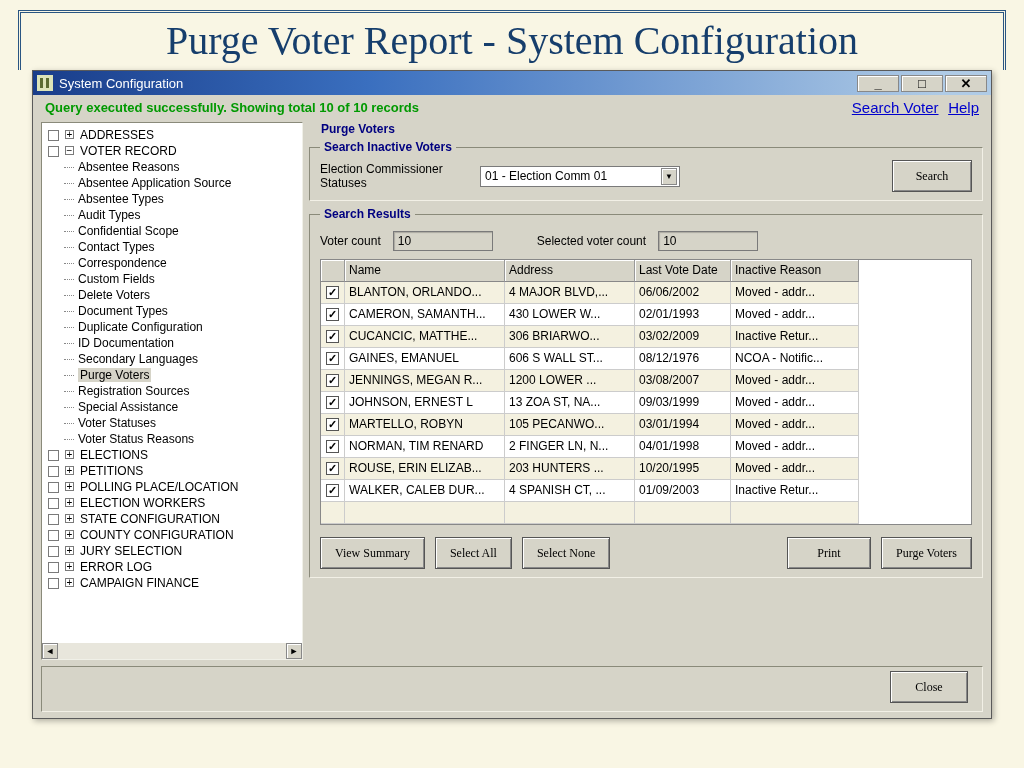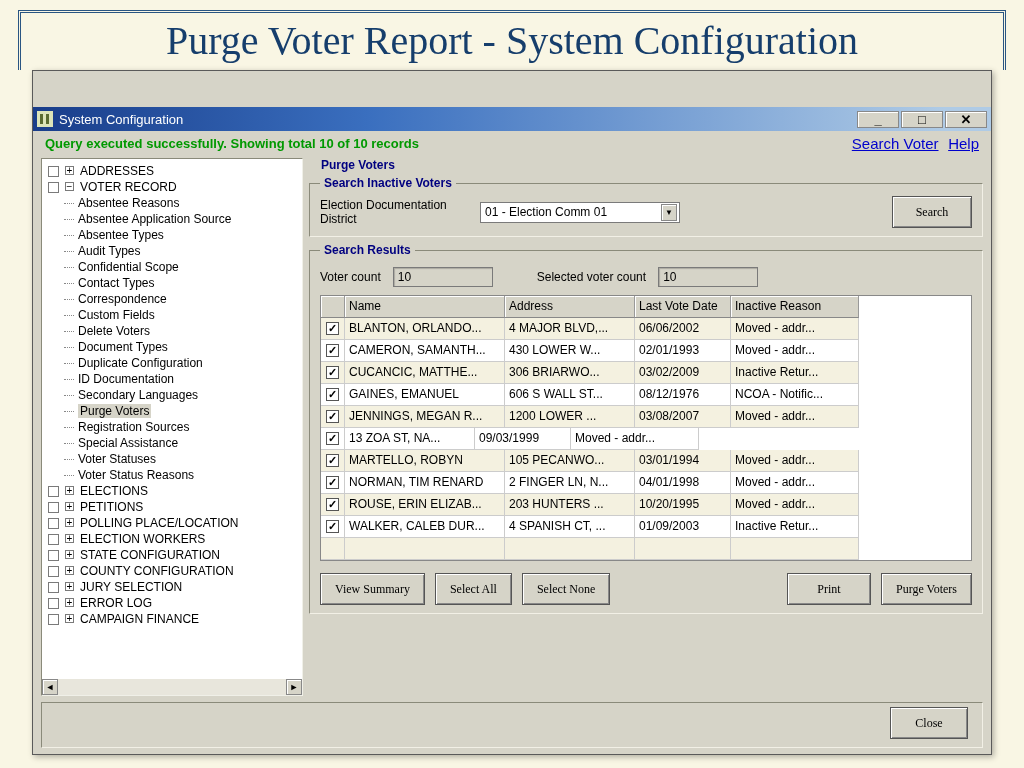--- a/index.html
+++ b/index.html
@@ -32,21 +32,20 @@
     box-shadow: 2px 2px 6px rgba(0,0,0,0.3);
   }
   .title-bar {
     height: 24px;
     background: linear-gradient(to right, #193D8A 0%, #3A6FBF 35%, #AFCBE6 95%);
     color: #fff;
     display: flex;
     align-items: center;
     padding: 0 4px;
     font-size: 13px;
-    margin-top: 36px;
   }
   .title-bar .icon {
     width: 16px; height: 16px;
     background: #DCE4B8;
     margin-right: 6px;
     position: relative;
   }
   .title-bar .icon::before, .title-bar .icon::after {
     content:""; position:absolute; background:#5a6b30;
     width:3px; height:10px; top:3px;
@@ -226,21 +225,21 @@
         <div class="sb-btn">◄</div>
         <div class="sb-btn">►</div>
       </div>
     </div>
 
     <div class="right-panel">
       <div class="pv-title">Purge Voters</div>
       <fieldset>
         <legend>Search Inactive Voters</legend>
         <div class="search-row">
-          <div class="lbl" style="width:150px">Election Documentation District</div>
+          <div class="lbl" style="width:150px">Election Commissioner Statuses</div>
           <div class="combo">
             <span>01 - Election Comm 01</span>
             <div class="combo-btn">▼</div>
           </div>
           <div style="flex:1"></div>
           <button class="btn" style="width:80px">Search</button>
         </div>
       </fieldset>
 
       <fieldset>
@@ -292,20 +291,21 @@
               </div>
               <div class="grid-row">
                 <div class="gc col-chk"><span class="chk">✓</span></div>
                 <div class="gc col-name">JENNINGS, MEGAN R...</div>
                 <div class="gc col-addr">1200 LOWER ...</div>
                 <div class="gc col-date">03/08/2007</div>
                 <div class="gc col-reason">Moved - addr...</div>
               </div>
               <div class="grid-row">
                 <div class="gc col-chk"><span class="chk">✓</span></div>
+                <div class="gc col-name">JOHNSON, ERNEST L</div>
                 <div class="gc col-addr">13 ZOA ST, NA...</div>
                 <div class="gc col-date">09/03/1999</div>
                 <div class="gc col-reason">Moved - addr...</div>
               </div>
               <div class="grid-row">
                 <div class="gc col-chk"><span class="chk">✓</span></div>
                 <div class="gc col-name">MARTELLO, ROBYN</div>
                 <div class="gc col-addr">105 PECANWO...</div>
                 <div class="gc col-date">03/01/1994</div>
                 <div class="gc col-reason">Moved - addr...</div>

